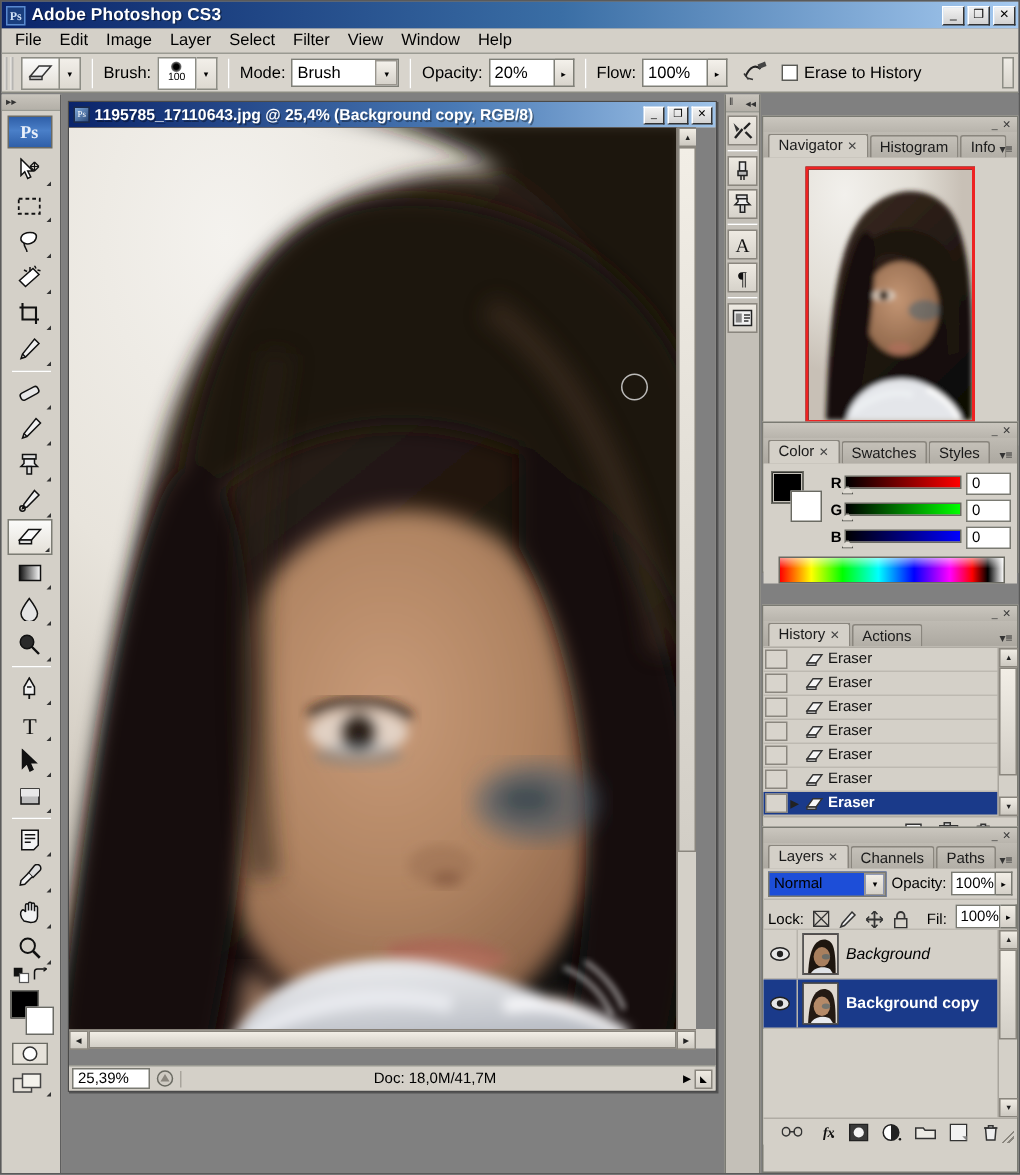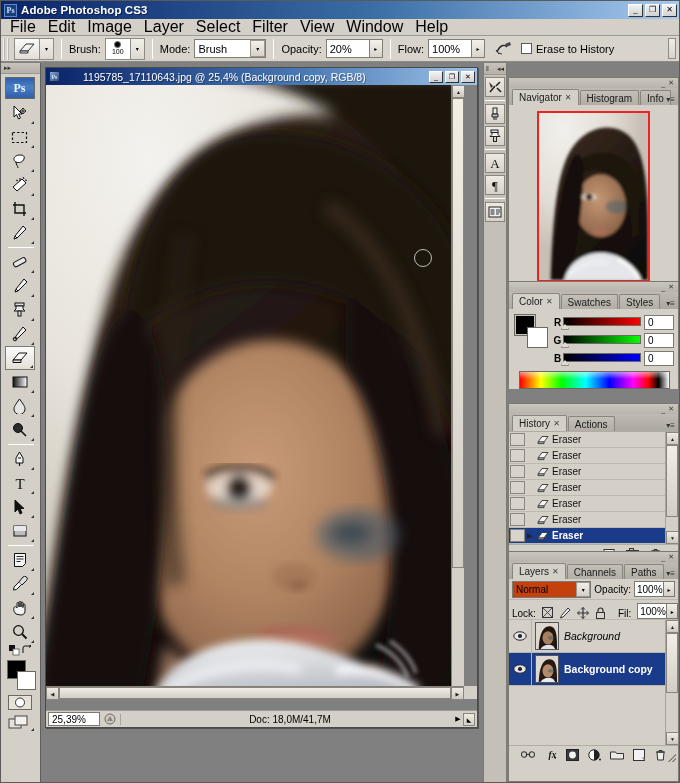--- a/index.html
+++ b/index.html
@@ -55,21 +55,21 @@
   
   #menubar {
     height: 17px;
     background: #d4d0c8;
     border-bottom: 1px solid #9a9a92;
     display: flex; align-items: center;
     padding-left: 3px;
   }
   .menu-item {
     padding: 1px 6px;
-    font-size: 16px; color: #000;
+    font-size: 11px; color: #000;
     line-height: 14px;
   }
 
   
   #optionsbar {
     height: 26px;
     background: #d8d4cc;
     border-bottom: 1px solid #8b8b82;
     display: flex; align-items: center;
     padding-left: 2px;
@@ -242,24 +242,23 @@
   #doctitle .dicon {
     width: 11px; height: 11px;
     background: linear-gradient(135deg,#7fa8d8,#2a4a7a);
     border: 1px solid #1a2a4a;
     margin-right: 3px;
     font-size: 6px; color: #fff;
     display: flex; align-items: center; justify-content: center;
     font-family: "Liberation Serif", serif;
   }
   #doctitle .dtext {
-    font-size: 10.5px; font-weight: normal; flex: 1;
+    font-size: 10.5px; font-weight: bold; flex: 1;
     text-shadow: 1px 1px 0 rgba(0,0,0,.35);
     white-space: nowrap;
-    margin-left: 20px;
   }
   #doctitle .winbtn { width: 14px; height: 12px; font-size: 7px; }
   #canvaswrap {
     position: absolute; left: 0; top: 17px;
     width: 431px; height: 627px;
     background: #808080;
   }
   #canvas {
     position: absolute; left: 0; top: 0;
     width: 418px; height: 614px;
@@ -525,21 +524,21 @@
       linear-gradient(135deg,transparent 70%,#8a867e 70%,#8a867e 82%,transparent 82%);
   }
 
   
   #layers-opts {
     height: 21px; display: flex; align-items: center;
     padding: 0 3px; gap: 3px;
     border-bottom: 1px solid #bdb9b1;
   }
   .blend-combo {
-    width: 89px; height: 17px; background: #c2410c;
+    width: 89px; height: 17px; background: #1d4ed8;
     border: 1px solid #7a7a72;
     display: flex; align-items: center; justify-content: space-between;
     font-size: 10px; padding-left: 3px;
   }
   .blend-combo .arrow {
     width: 14px; height: 15px;
     background: linear-gradient(to bottom,#f2eee6,#d4d0c8);
     border: 1px solid #9a968e;
     display: flex; align-items: center; justify-content: center;
     font-size: 6px;

